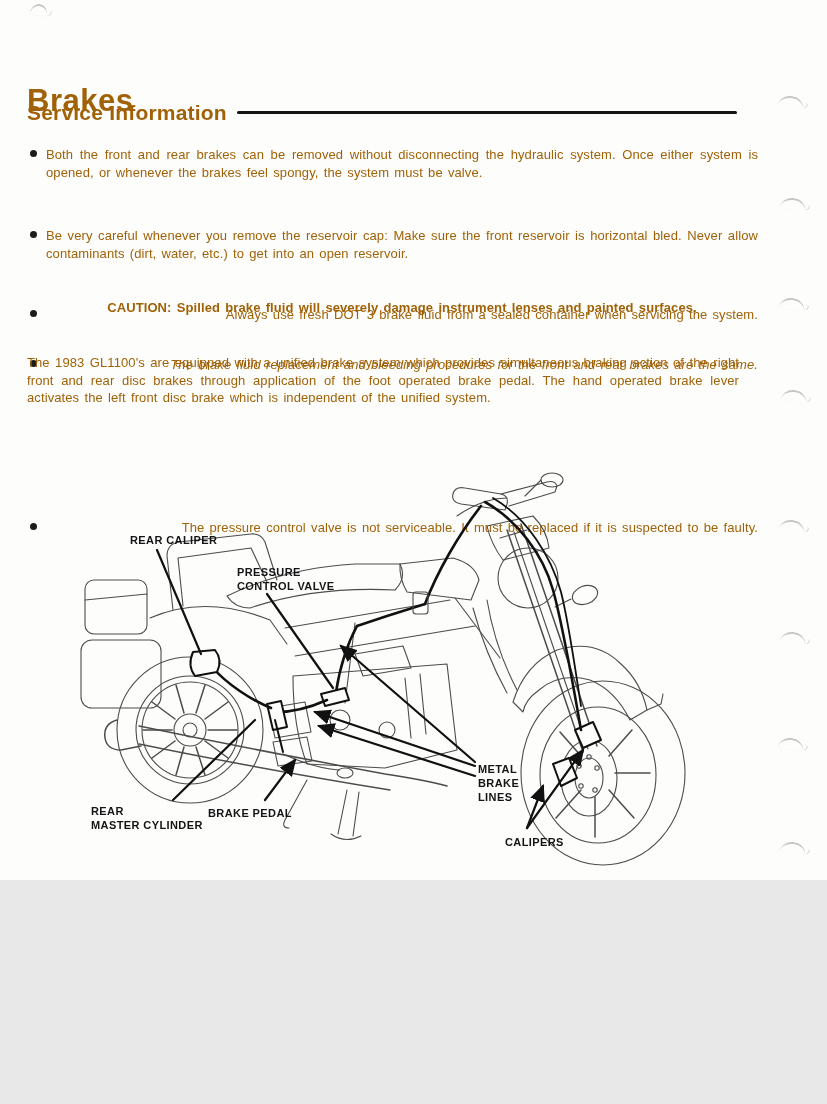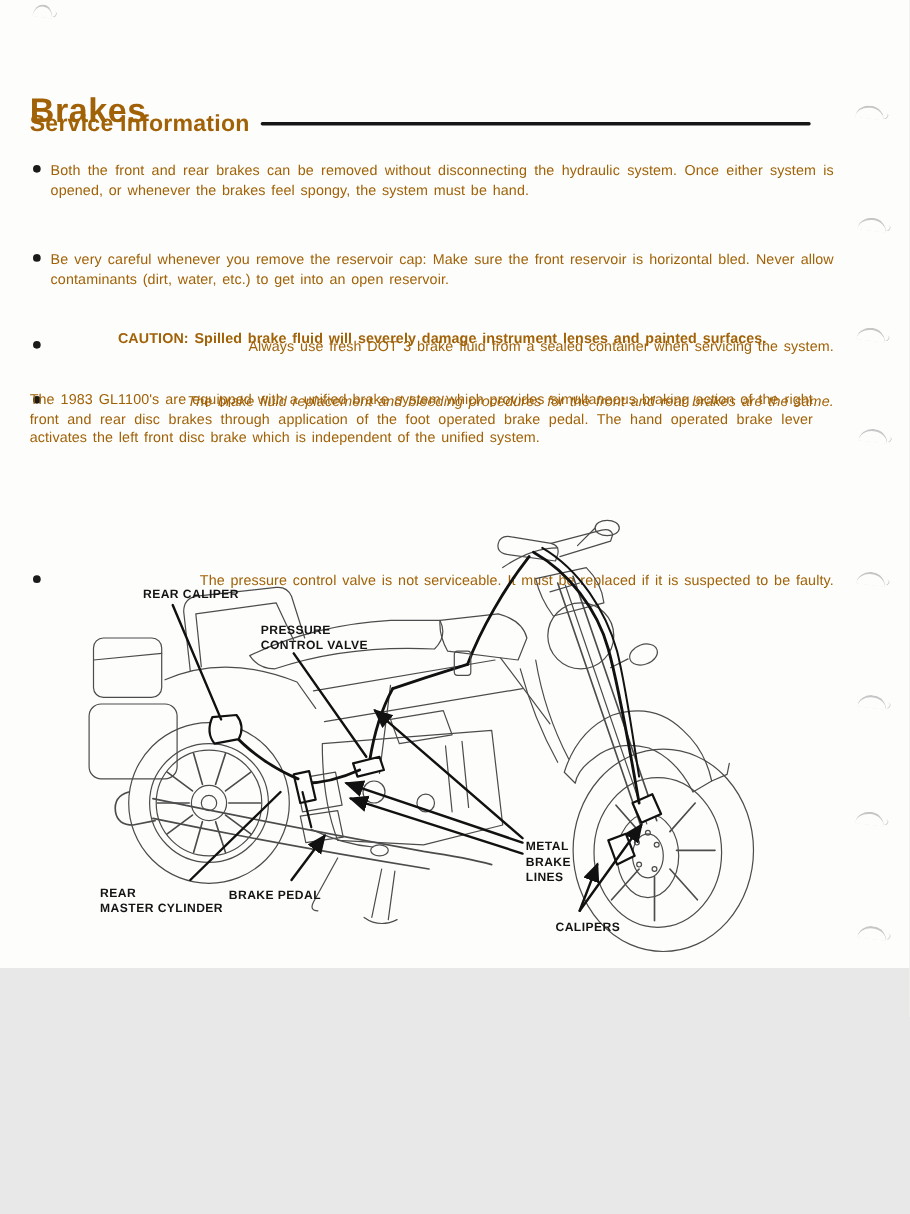--- a/index.html
+++ b/index.html
@@ -66,21 +66,21 @@
   <div class="squiggle" style="left:779px;top:958px;"></div>
 
   <h1 class="title">Brakes</h1>
   <div class="section-row">
     <span class="section-title">Service Information</span>
     <span class="section-rule"></span>
   </div>
 
   <div class="body-block bullet-item" style="top:146px;">
     <span class="bullet-dot"></span>
-    <span>Both the front and rear brakes can be removed without disconnecting the hydraulic system. Once either system is opened, or whenever the brakes feel spongy, the system must be hand.</span>
+    <span>Both the front and rear brakes can be removed without disconnecting the hydraulic system. Once either system is opened, or whenever the brakes feel spongy, the system must be valve.</span>
   </div>
   <div class="body-block bullet-item" style="top:192px;">
     <span class="bullet-dot"></span>
     <span>Be very careful whenever you remove the reservoir cap: Make sure the front reservoir is horizontal bled. Never allow contaminants (dirt, water, etc.) to get into an open reservoir.</span>
   </div>
   <div class="body-block bullet-item single" style="top:236px;">
     <span class="bullet-dot"></span>
     <span>Always use fresh DOT 3 brake fluid from a sealed container when servicing the system.</span>
   </div>
   <div class="body-block bullet-item single" style="top:268px;font-style:italic;">

